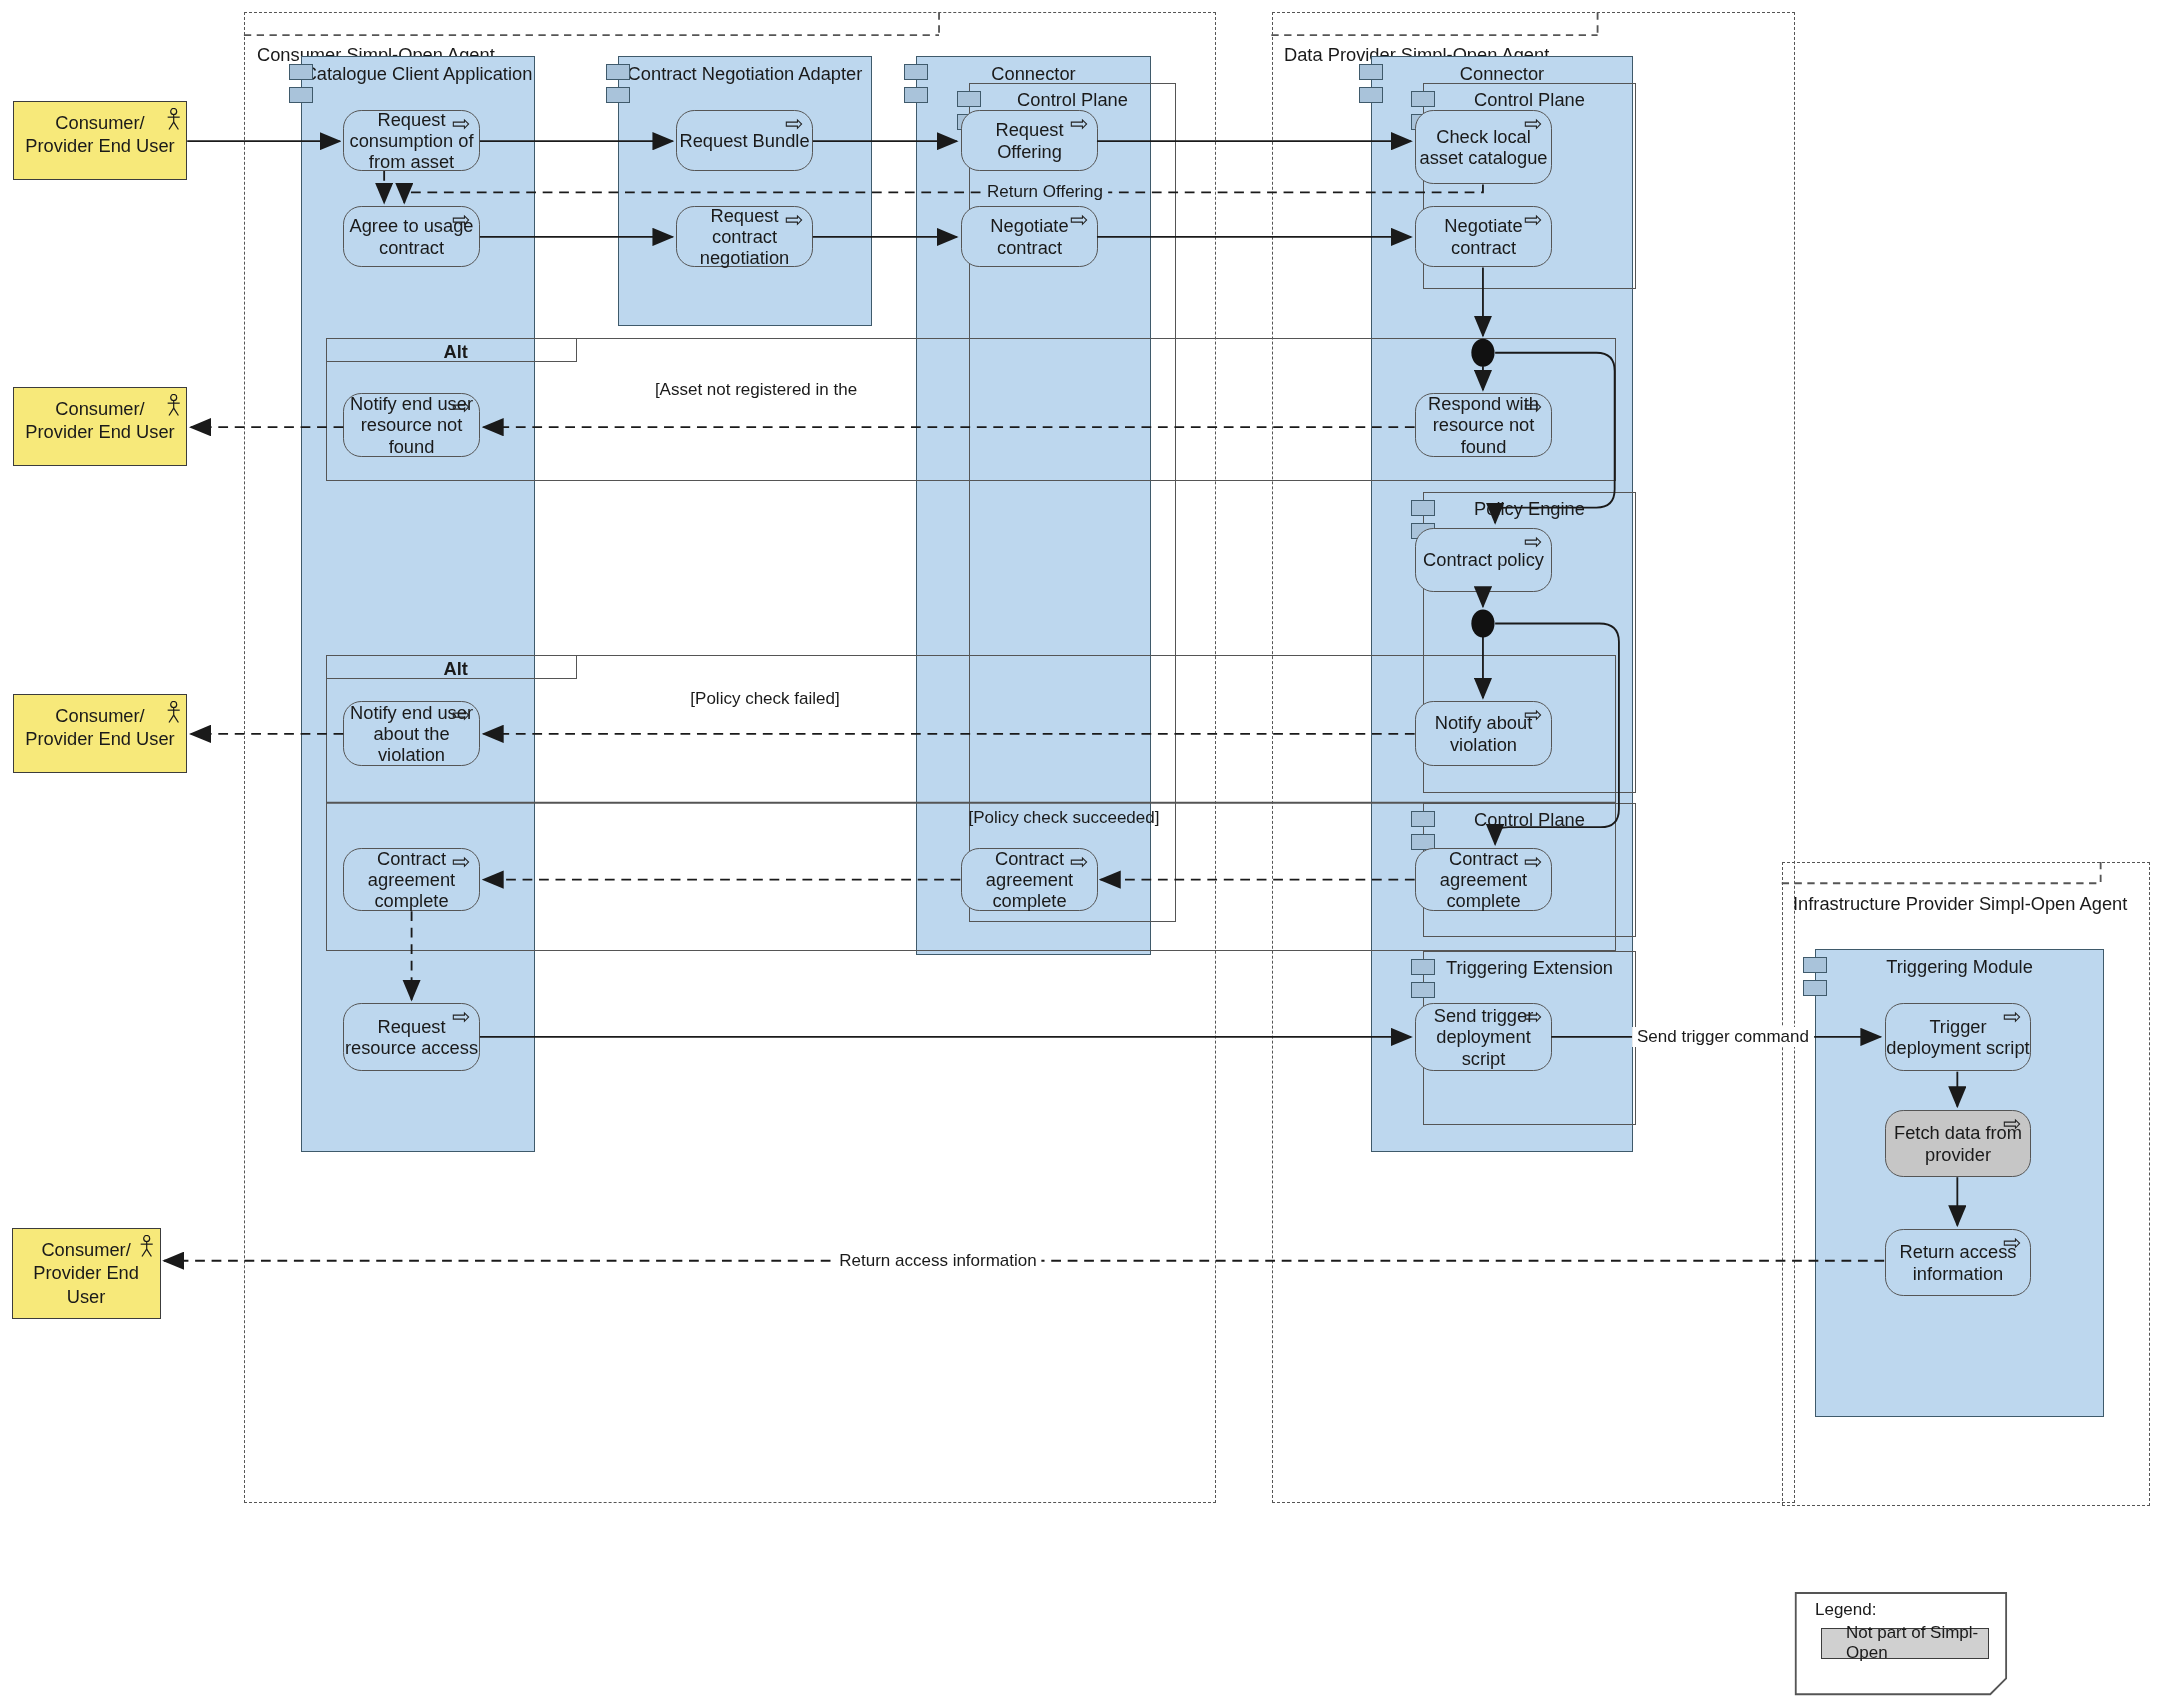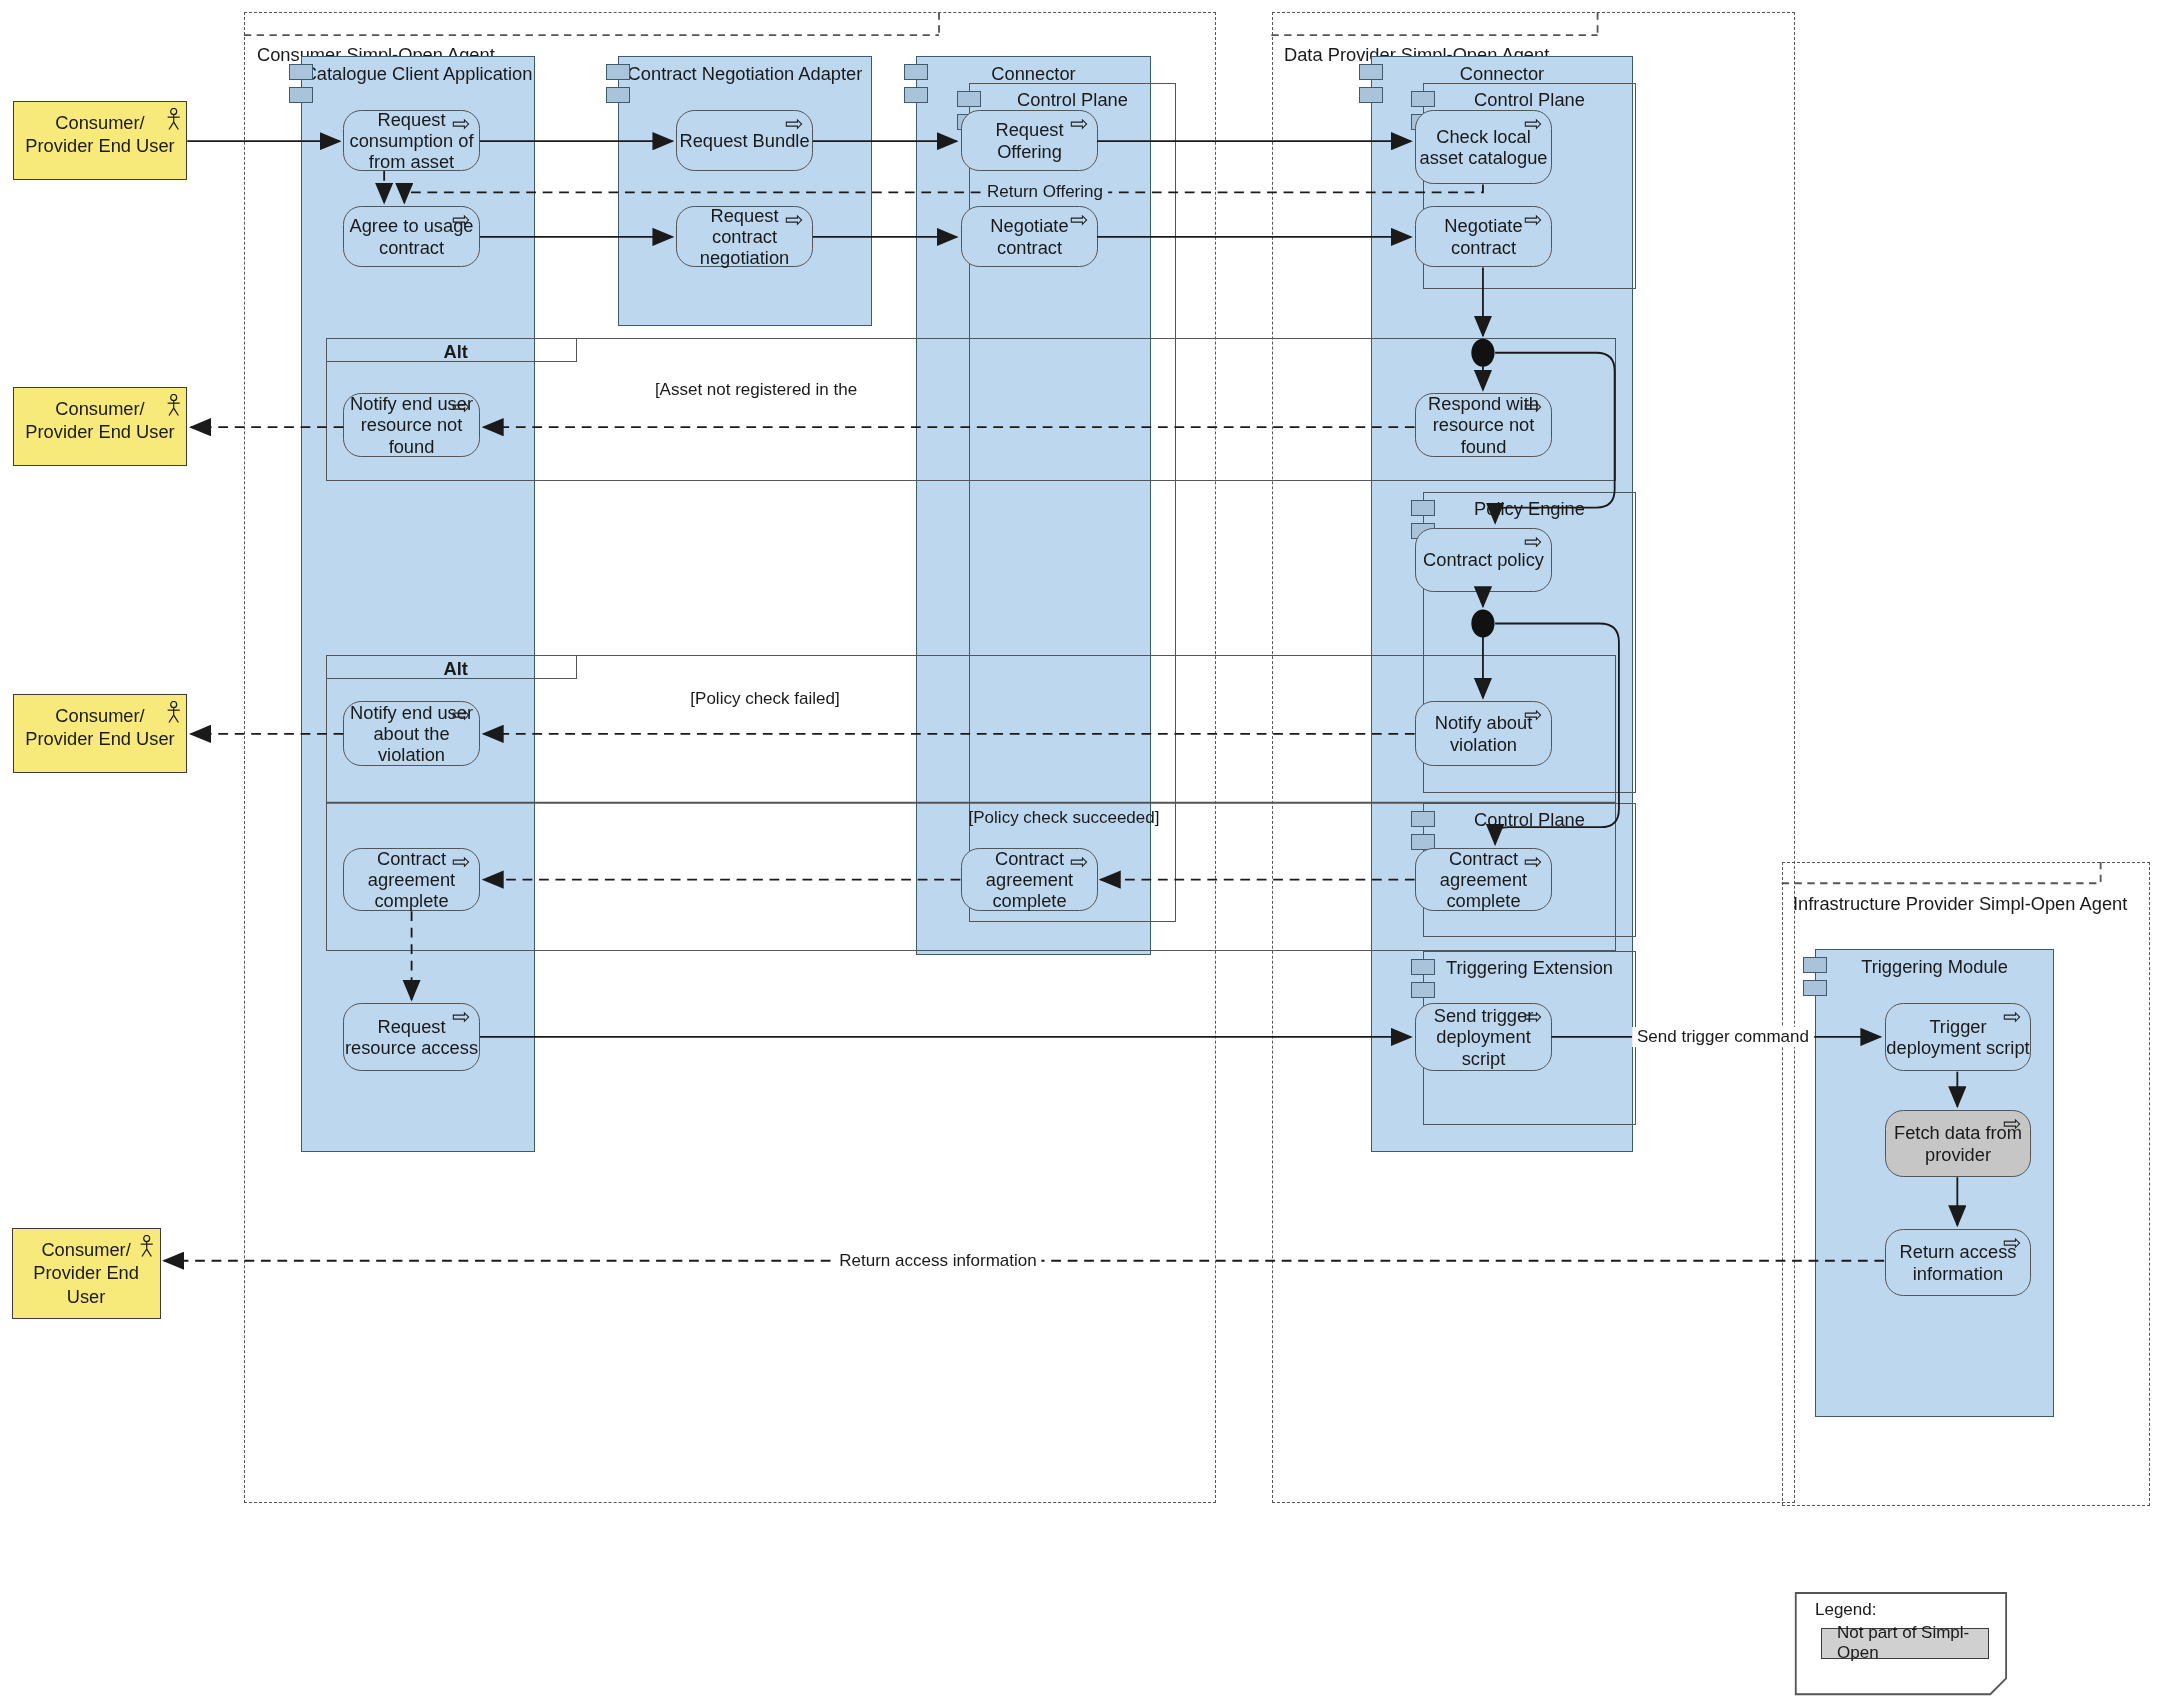--- a/index.html
+++ b/index.html
@@ -45,21 +45,21 @@
   .guard{position:absolute;transform:translate(-50%,-50%);font-size:17px;white-space:nowrap;}
 
   
   .msg{position:absolute;transform:translate(-50%,-50%);font-size:17px;white-space:nowrap;
        padding:0 4.9px;background:#fff;}
   .msg.onblue{background:#bdd7ee;}
 
   
   .legend-title{position:absolute;font-size:17px;}
   .legend-item{position:absolute;background:#d0d0d0;border:1.8px solid #3c3c3c;box-sizing:border-box;
-               font-size:17px;display:flex;align-items:center;padding-left:15px;}
+               font-size:17px;display:flex;align-items:center;padding-left:24px;}
 
   svg.overlay{position:absolute;left:0;top:0;z-index:40;pointer-events:none;}
   .lbl-layer{position:absolute;left:8px;top:0;width:100%;height:100%;z-index:50;pointer-events:none;border-radius:11px;}
   .z10{z-index:10}.z20{z-index:20}.z30{z-index:30}
 </style>
 </head>
 <body>
 
 <div id="canvas">
 
@@ -139,21 +139,21 @@
   <div class="container z20" style="left:916px;top:56px;width:235px;height:899px">
     <div class="container-title">Connector</div>
     <span class="tabs"></span>
   </div>
 
   <div class="container z20" style="left:1371px;top:56px;width:262px;height:1096px">
     <div class="container-title">Connector</div>
     <span class="tabs"></span>
   </div>
 
-  <div class="container z20" style="left:1815px;top:949px;width:239px;height:468px">
+  <div class="container z20" style="left:1815px;top:949px;width:289px;height:468px">
     <div class="container-title">Triggering Module</div>
     <span class="tabs"></span>
   </div>
 
   <div class="frame z20" style="left:930px;top:83px;width:207px;height:839px">
     <div class="frame-title">Control Plane</div>
     <span class="tabs"></span>
   </div>
 
   <div class="frame z20" style="left:1384px;top:83px;width:213px;height:206px">

